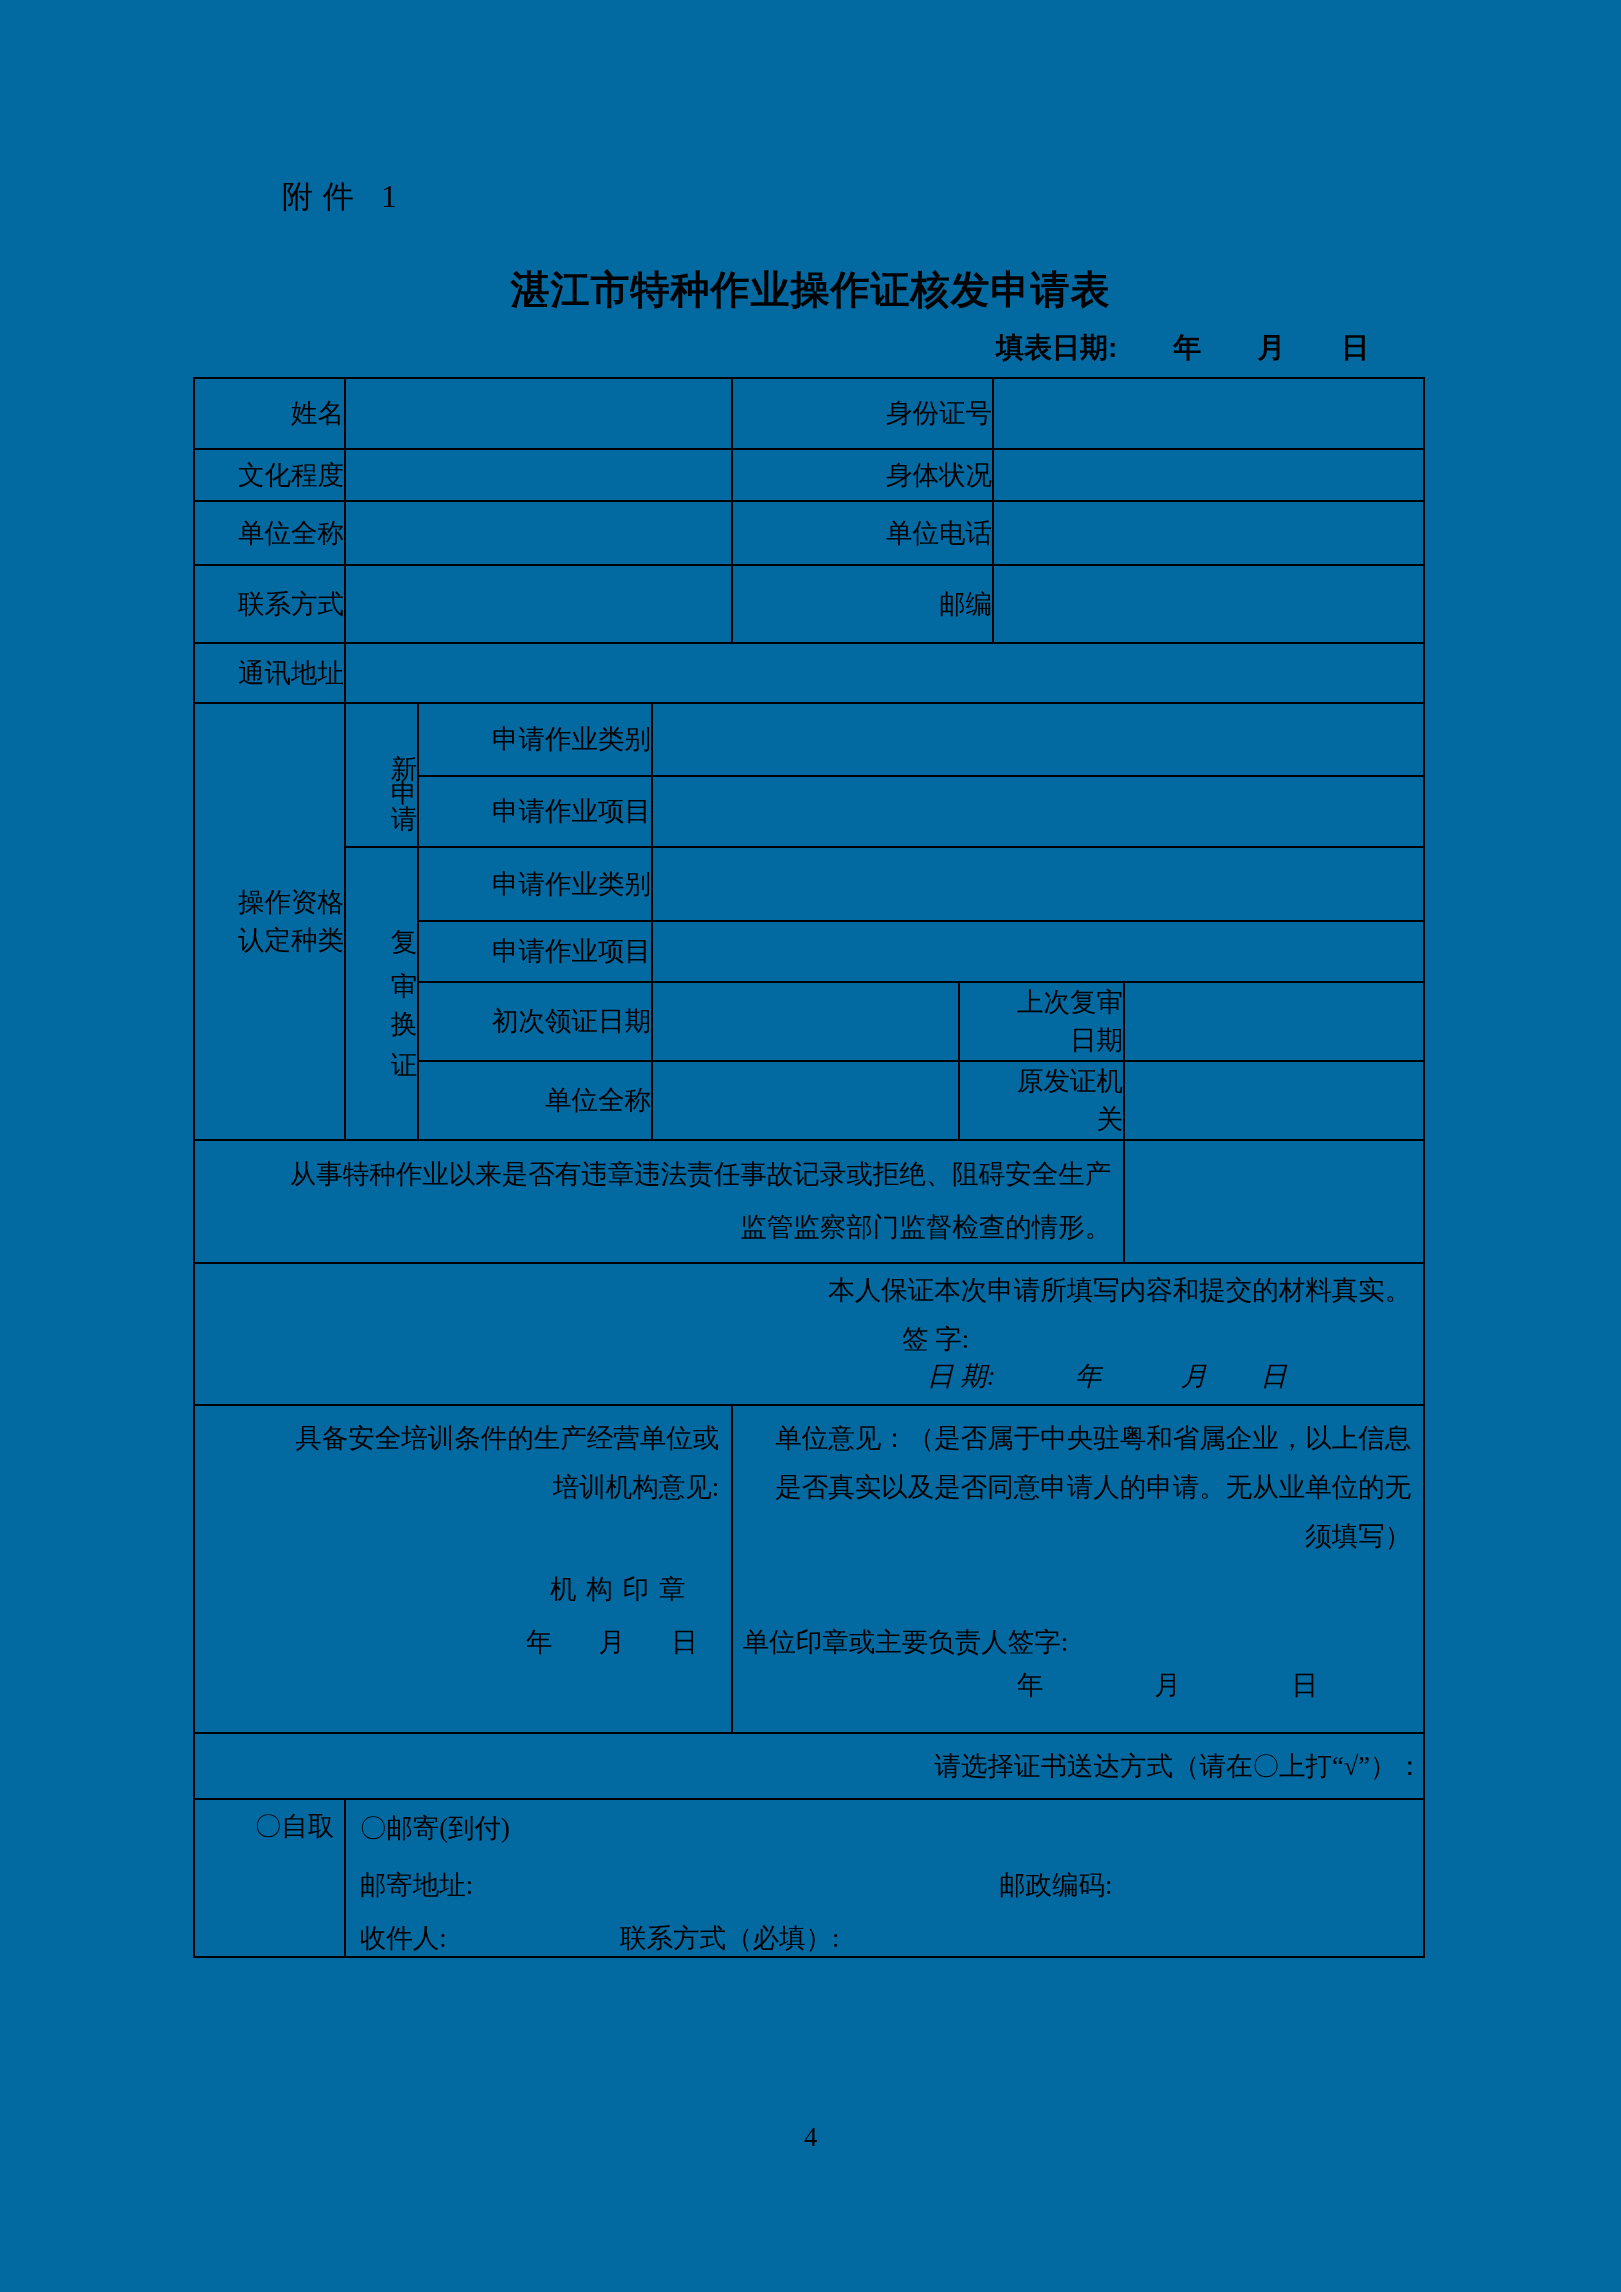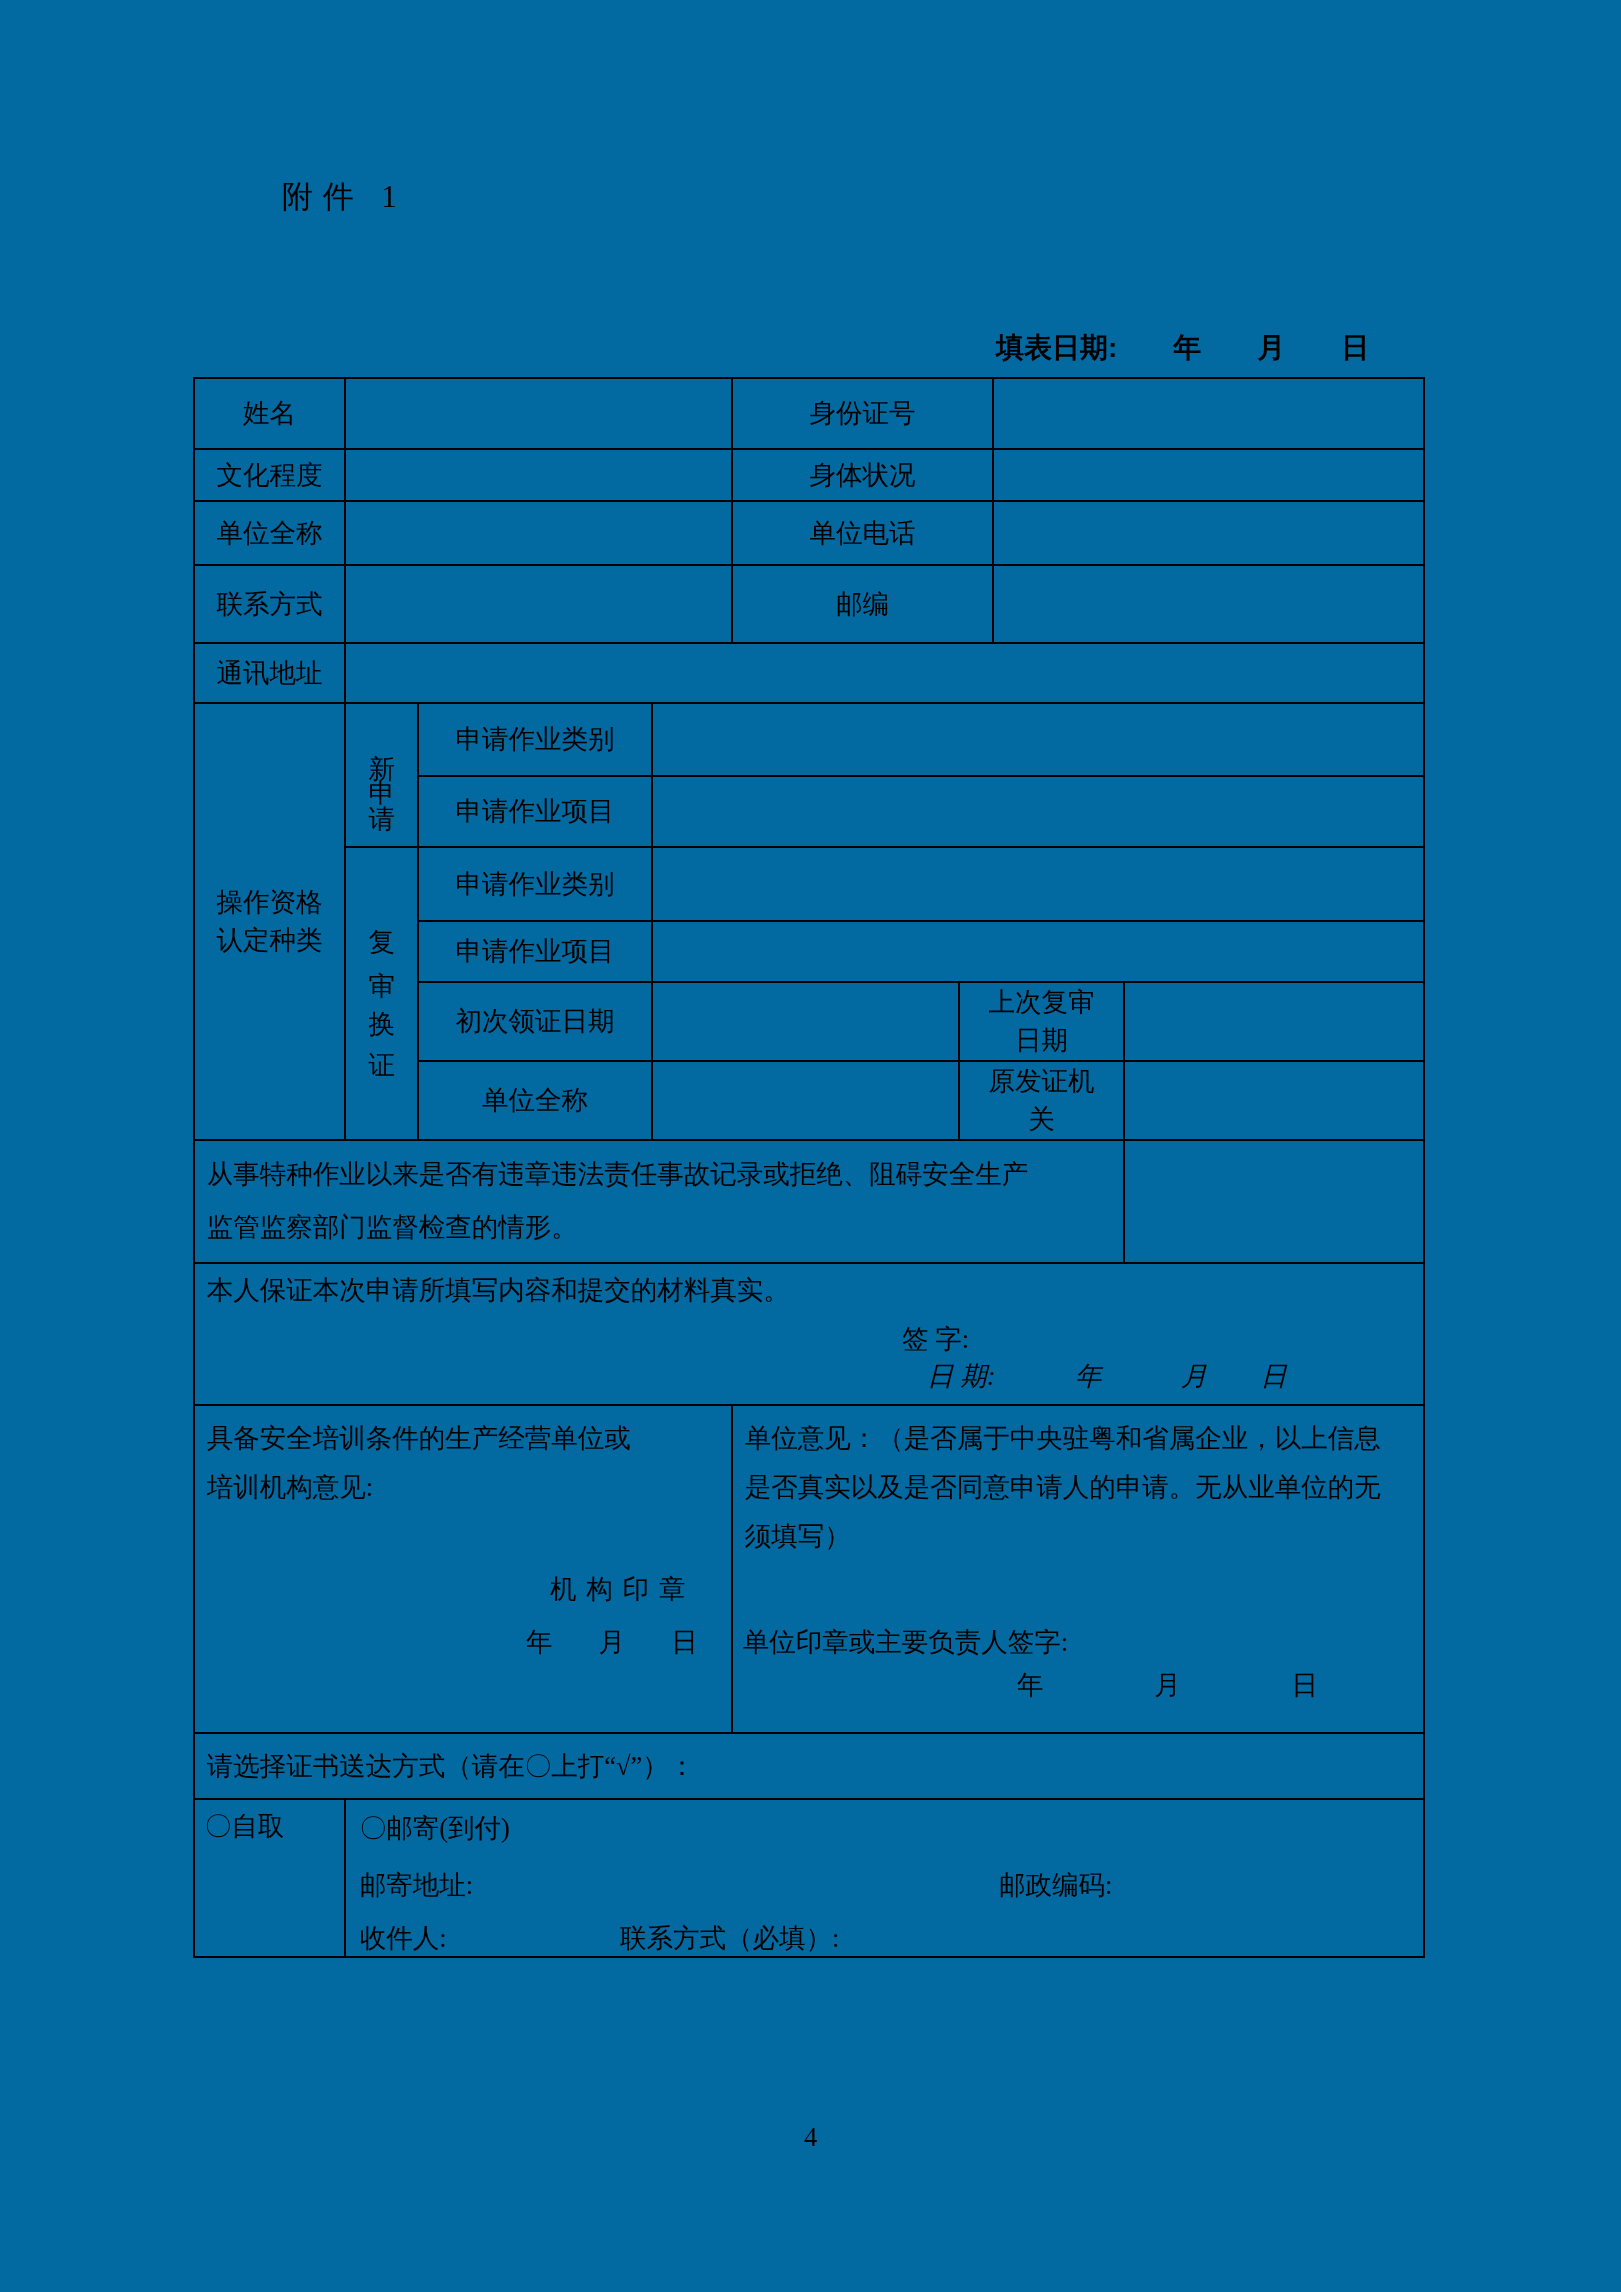--- a/index.html
+++ b/index.html
@@ -27,20 +27,21 @@
   table.form {
     position:absolute; left:193px; top:377px; width:1231px;
     border-collapse:collapse; table-layout:fixed;
     border:2.9px solid #000;
   }
   table.form td {
     border-left:2px solid #000; border-right:2px solid #000;
     border-top:2.9px solid #000; border-bottom:2.9px solid #000;
     font-size:26.5px; padding:0; vertical-align:middle;
     overflow:hidden;
+    text-align:right;
   }
   .lbl { text-align:center; line-height:1.45; }
   .preline { white-space:pre-line; }
   .top-left { vertical-align:top !important; text-align:left; }
   .pad { padding:7.8px 11.8px !important; }
   .rel { position:relative; }
   .abs { position:absolute; white-space:pre; font-size:26.5px; }
   .vert { text-align:center; }
   .vert span {
     writing-mode:vertical-lr; text-orientation:upright;
@@ -56,20 +57,21 @@
     position:absolute; left:0; top:2122px; width:100%;
     text-align:center; font-size:26.5px;
   }
 </style>
 </head>
 <body>
 
 <div id="page">
 
   <div class="attachment">附件 1</div>
+  <div class="doc-title">湛江市特种作业操作证核发申请表</div>
   <div class="fill-date">填表日期:　　年　　月　　日</div>
 
   <table class="form">
     <colgroup>
       <col style="width:151px">
         <col style="width:73px">
         <col style="width:234px">
         <col style="width:80px">
       <col style="width:227px">
         <col style="width:34px">

